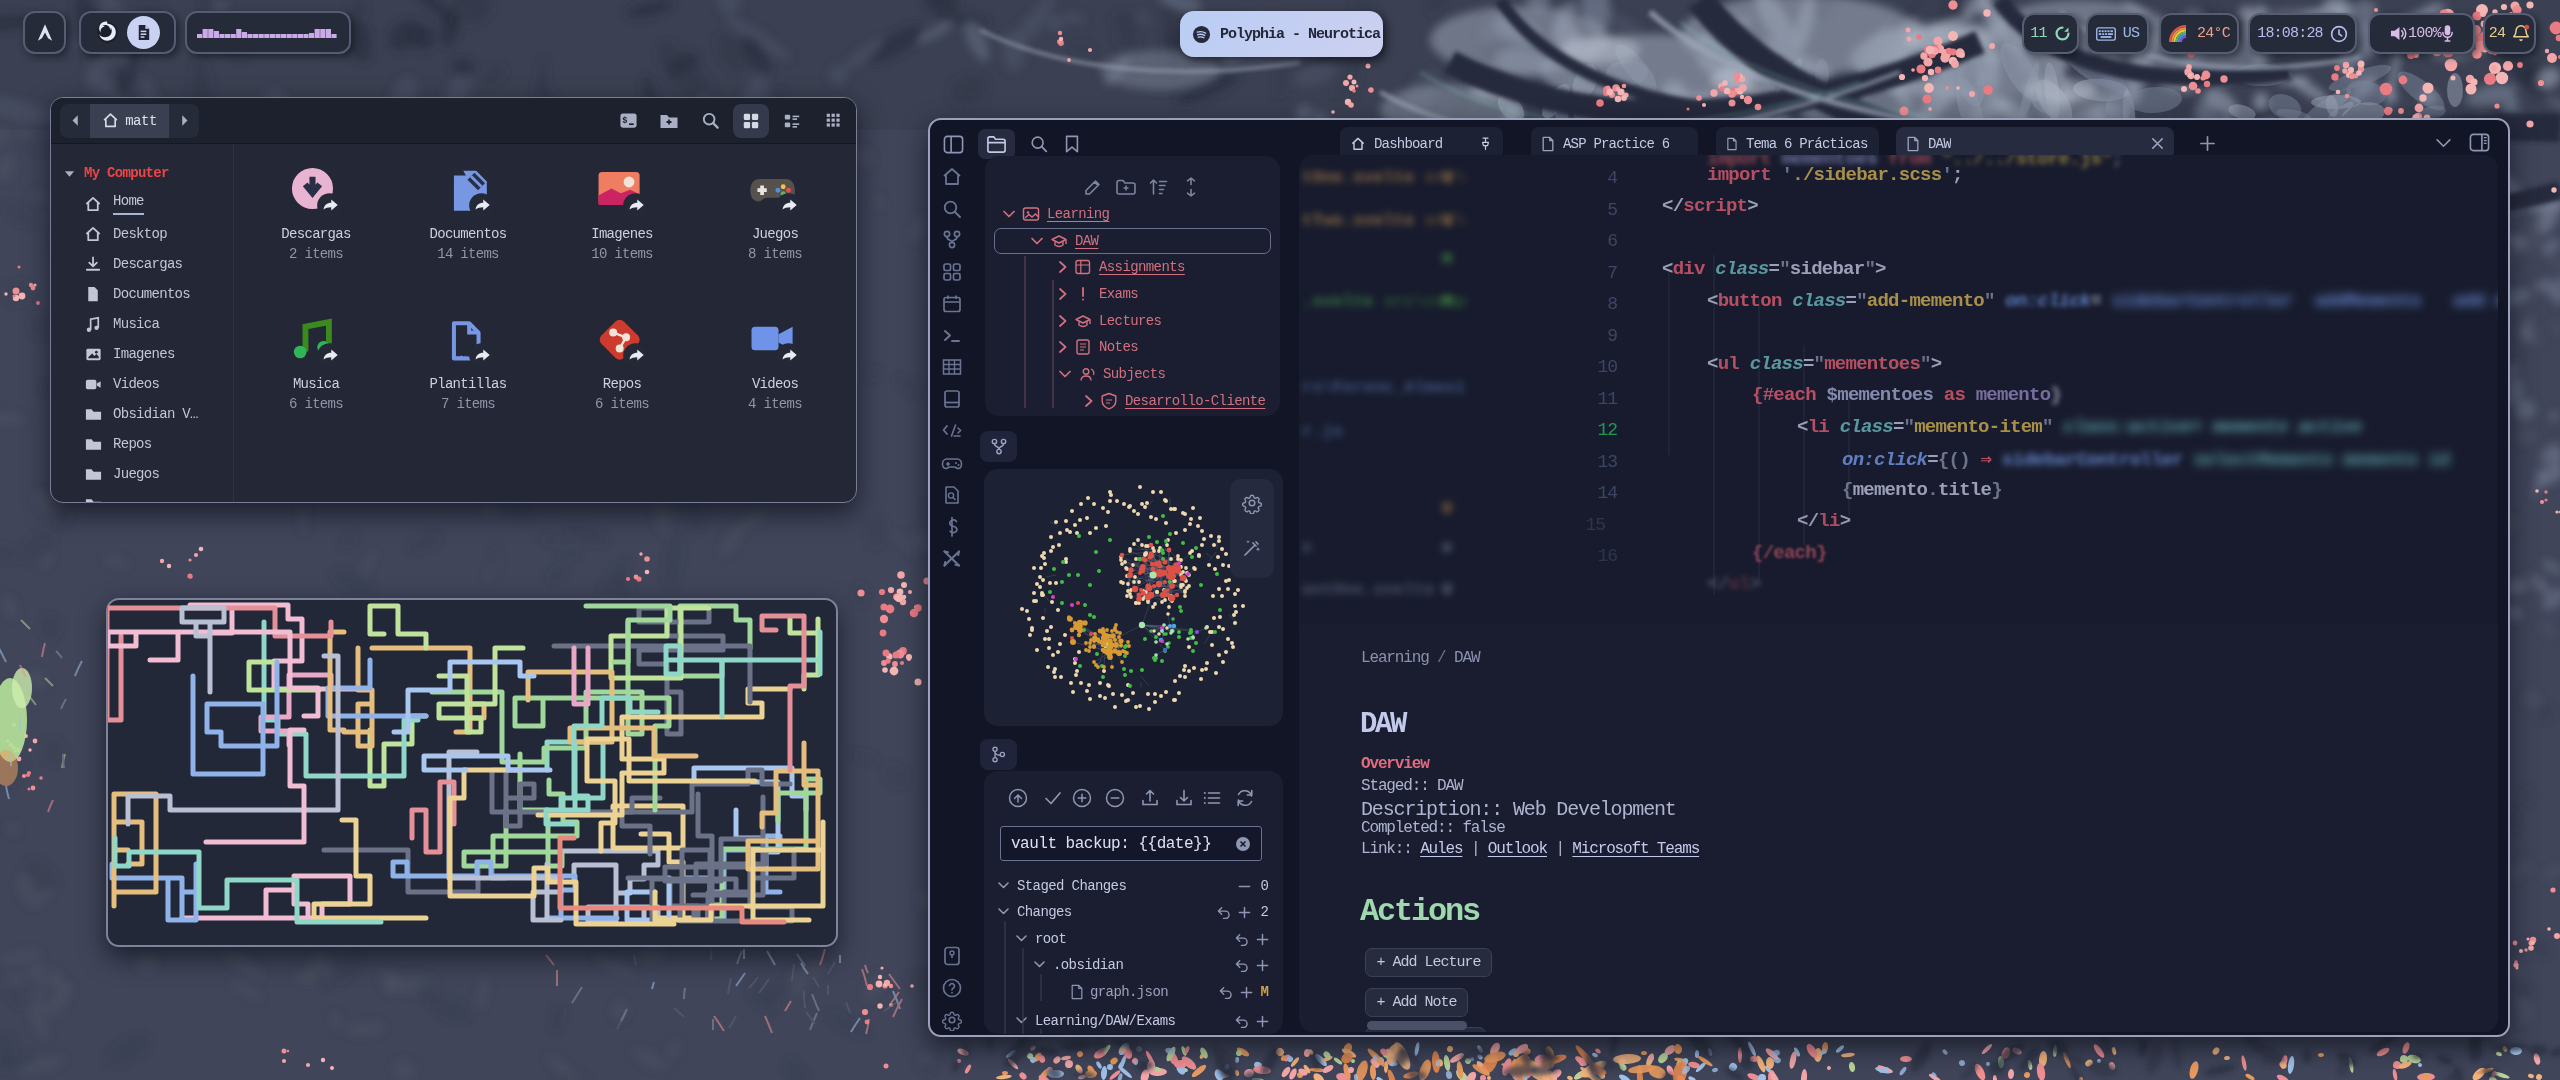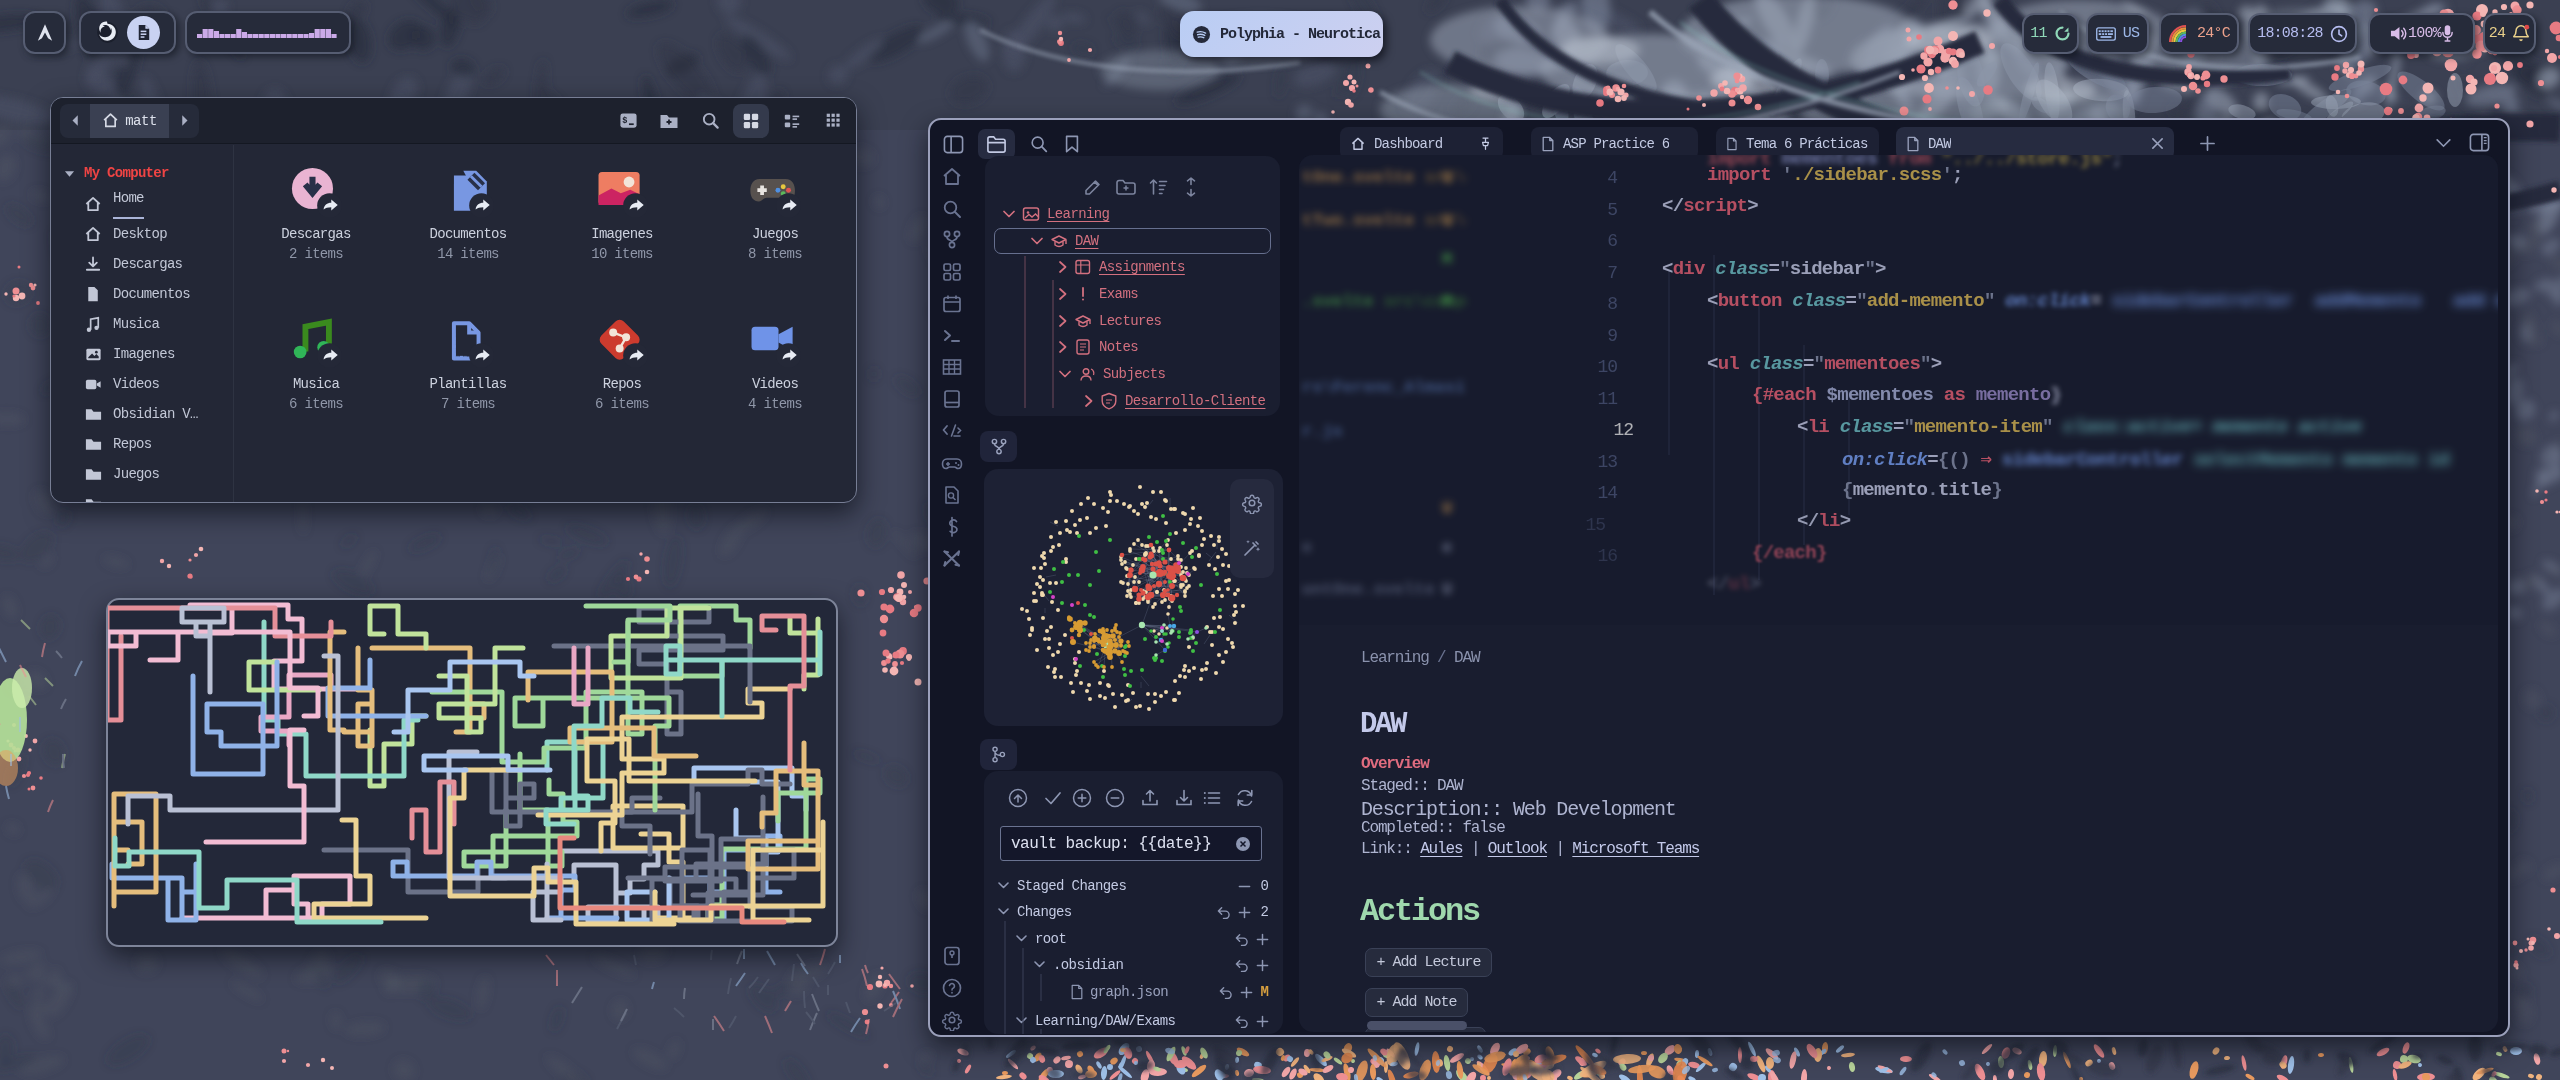--- a/index.html
+++ b/index.html
@@ -1517,21 +1517,21 @@
 </div>
 <div class="abs" style="top:47px;left:0;bottom:0;width:183px;border-right:1px solid #2e3342;font-size:14px;letter-spacing:-0.7px;color:#c2c7d6">
 <div class="flex" style="height:32px;margin-top:12px;padding-left:13px;gap:9px;color:#ef4444;font-weight:bold">
 <svg width="11" height="11" viewBox="0 0 12 12">
           <path d="M1 3.5 H11 L6 9.5 Z" fill="#aab0c4"></path>
         </svg>My Computer</div>
 <div class="flex" style="height:30px;padding-left:33px;gap:10px">
         <svg width="19" height="19" viewBox="0 0 20 20">
           <path d="M2.5 9.5 L9.5 3 L16.5 9.5 M4.5 8.5 V16 H14.5 V8.5" stroke="#c2c7d6" stroke-width="1.9" fill="none" stroke-linejoin="round"></path>
         </svg>
-        <span style="border-bottom:2px solid #aab4d8;padding-bottom:11px">Home</span>
+        <span style="border-bottom:2px solid #aab4d8;padding-bottom:4px">Home</span>
       </div>
 <div class="flex" style="height:30px;padding-left:33px;gap:10px">
         <svg width="19" height="19" viewBox="0 0 20 20">
           <path d="M2.5 9.5 L9.5 3 L16.5 9.5 M4.5 8.5 V16 H14.5 V8.5" stroke="#c2c7d6" stroke-width="1.9" fill="none" stroke-linejoin="round"></path>
         </svg>
         <span style="padding-bottom:1px">Desktop</span>
       </div>
 <div class="flex" style="height:30px;padding-left:33px;gap:10px">
         <svg width="19" height="19" viewBox="0 0 20 20">
           <path d="M9.5 2.5 V11 M5.5 8 L9.5 12 L13.5 8 M3 15.5 H16" stroke="#c2c7d6" stroke-width="1.9" fill="none" stroke-linecap="round" stroke-linejoin="round"></path>
@@ -2732,21 +2732,21 @@
       </svg>
 <div class="abs" style="left:280px;top:-18.5px;width:38px;text-align:right;color:#4b5578;font-size:18px;letter-spacing:-1px;opacity:1.0;filter:blur(0.4px)">3</div>
 <div class="abs" style="left:280px;top:13.0px;width:38px;text-align:right;color:#4b5578;font-size:18px;letter-spacing:-1px;opacity:1.0;filter:blur(0.4px)">4</div>
 <div class="abs" style="left:280px;top:44.5px;width:38px;text-align:right;color:#4b5578;font-size:18px;letter-spacing:-1px;opacity:1.0;filter:blur(0.4px)">5</div>
 <div class="abs" style="left:280px;top:76.0px;width:38px;text-align:right;color:#4b5578;font-size:18px;letter-spacing:-1px;opacity:1.0;filter:blur(0.4px)">6</div>
 <div class="abs" style="left:280px;top:107.5px;width:38px;text-align:right;color:#4b5578;font-size:18px;letter-spacing:-1px;opacity:1.0;filter:blur(0.4px)">7</div>
 <div class="abs" style="left:280px;top:139.0px;width:38px;text-align:right;color:#4b5578;font-size:18px;letter-spacing:-1px;opacity:1.0;filter:blur(0.4px)">8</div>
 <div class="abs" style="left:280px;top:170.5px;width:38px;text-align:right;color:#4b5578;font-size:18px;letter-spacing:-1px;opacity:1.0;filter:blur(0.4px)">9</div>
 <div class="abs" style="left:280px;top:202.0px;width:38px;text-align:right;color:#4b5578;font-size:18px;letter-spacing:-1px;opacity:1.0;filter:blur(0.4px)">10</div>
 <div class="abs" style="left:280px;top:233.5px;width:38px;text-align:right;color:#4b5578;font-size:18px;letter-spacing:-1px;opacity:1.0;filter:blur(0.4px)">11</div>
-<div class="abs" style="left:296px;top:265.0px;width:38px;text-align:right;color:#e5e5e5;font-size:18px;letter-spacing:-1px;opacity:1.0;filter:blur(0.4px)">12</div>
+<div class="abs" style="left:280px;top:265.0px;width:38px;text-align:right;color:#22c55e;font-size:18px;letter-spacing:-1px;opacity:1.0;filter:blur(0.4px)">12</div>
 <div class="abs" style="left:280px;top:296.5px;width:38px;text-align:right;color:#4b5578;font-size:18px;letter-spacing:-1px;opacity:1.0;filter:blur(0.4px)">13</div>
 <div class="abs" style="left:280px;top:328.0px;width:38px;text-align:right;color:#4b5578;font-size:18px;letter-spacing:-1px;opacity:1.0;filter:blur(0.4px)">14</div>
 <div class="abs" style="left:268px;top:359.5px;width:38px;text-align:right;color:#4b5578;font-size:18px;letter-spacing:-1px;opacity:0.6;filter:blur(0.4px)">15</div>
 <div class="abs" style="left:280px;top:391.0px;width:38px;text-align:right;color:#4b5578;font-size:18px;letter-spacing:-1px;opacity:0.6;filter:blur(0.4px)">16</div>
 <div class="cl" style="left:408px;top:-7px;filter:blur(2.5px);opacity:0.95"><span style="color:#c25664;">import</span><span style="color:#8a92c8;"> mementoes </span><span style="color:#c25664;">from</span><span style="color:#fff0;"> </span><span style="color:#b8a048;">"../../store.js"</span><span style="color:#8a92ad;">;</span></div>
 <div class="cl" style="left:408px;top:8.5px;filter:blur(0.6px);opacity:1"><span style="color:#ec6276;">import </span><span style="color:#8a92ad;">'</span><span style="color:#dbb954;">./sidebar.scss</span><span style="color:#8a92ad;">'</span><span style="color:#c8cde8;">;</span></div>
 <div class="cl" style="left:363px;top:40px;filter:blur(0.6px);opacity:1"><span style="color:#c8cde8;">&lt;/</span><span style="color:#ec6276;">script</span><span style="color:#c8cde8;">&gt;</span></div>
 <div class="cl" style="left:363px;top:103px;filter:blur(0.6px);opacity:1"><span style="color:#c8cde8;">&lt;</span><span style="color:#ec6276;">div </span><span style="color:#6fc3c8;font-style:italic;">class</span><span style="color:#c8cde8;">=</span><span style="color:#8a92ad;">"</span><span style="color:#c8cde8;font-weight:bold">sidebar</span><span style="color:#8a92ad;">"</span><span style="color:#c8cde8;">&gt;</span></div>
 <div class="cl" style="left:408px;top:134.5px;filter:blur(0.6px);opacity:1"><span style="color:#c8cde8;">&lt;</span><span style="color:#ec6276;">button </span><span style="color:#6fc3c8;font-style:italic;">class</span><span style="color:#c8cde8;">=</span><span style="color:#8a92ad;">"</span><span style="color:#dbb954;font-weight:bold">add-memento</span><span style="color:#8a92ad;">" </span><span style="color:#7aa2f7;font-style:italic;filter:blur(2.5px)">on:click</span><span style="color:#c8cde8;filter:blur(2.5px)">=</span><span style="color:#7aa2f7;filter:blur(5px);font-weight:bold"> sidebarController  addMemento   add memento  sid</span></div>
 <div class="cl" style="left:408px;top:197.5px;filter:blur(0.6px);opacity:1"><span style="color:#c8cde8;">&lt;</span><span style="color:#ec6276;">ul </span><span style="color:#6fc3c8;font-style:italic;">class</span><span style="color:#c8cde8;">=</span><span style="color:#8a92ad;">"</span><span style="color:#ec6276;font-weight:bold">mementoes</span><span style="color:#8a92ad;">"</span><span style="color:#c8cde8;">&gt;</span></div>

